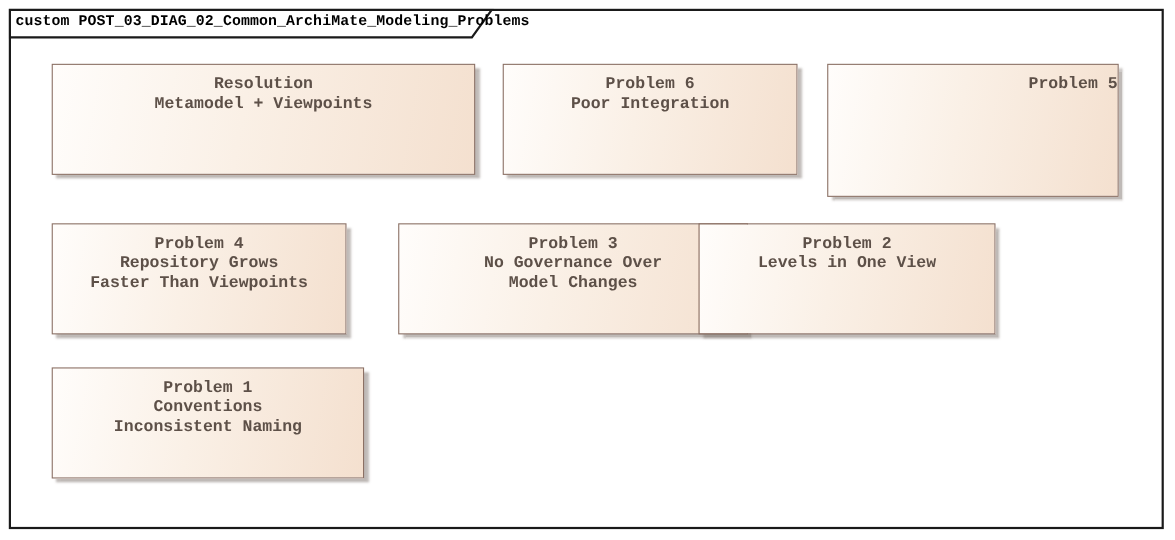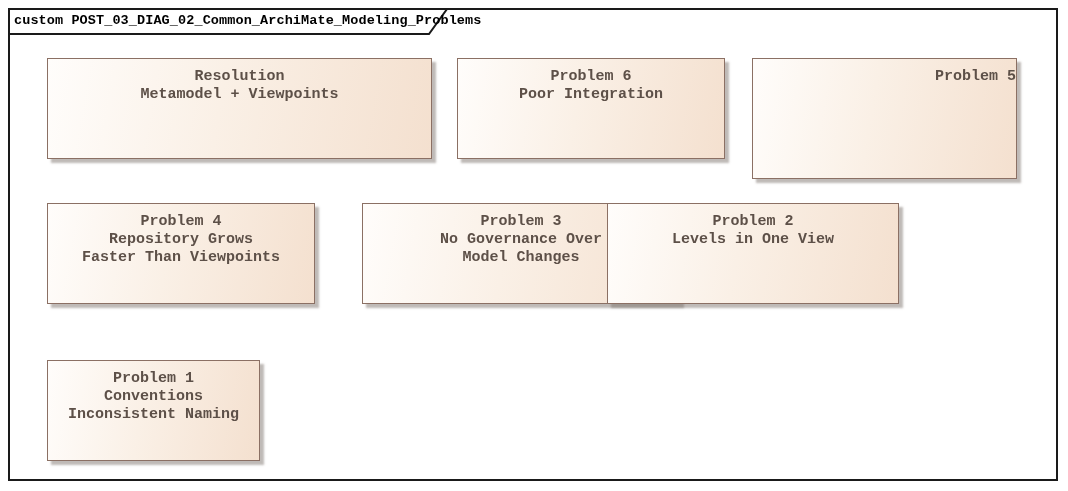--- a/index.html
+++ b/index.html
@@ -48,22 +48,22 @@
     line-height: 18px;
   }
   .node .line { white-space: nowrap; }
 
   
   #node-resolution { left: 47px;  top: 58px;  width: 385px; height: 101px; }
   #node-problem-6  { left: 457px; top: 58px;  width: 268px; height: 101px; text-align: center; }
   #node-problem-5  { left: 752px; top: 58px;  width: 265px; height: 121px; text-align: right; }
   #node-problem-4  { left: 47px;  top: 203px; width: 268px; height: 101px; }
   #node-problem-3  { left: 342px; top: 203px; width: 318px; height: 101px; margin-left: 20px; }
-  #node-problem-2  { left: 607px; top: 203px; width: 292px; height: 101px; }
-  #node-problem-1  { left: 47px;  top: 360px; width: 213px; height: 101px; }
+  #node-problem-2  { left: 635px; top: 203px; width: 270px; height: 101px; }
+  #node-problem-1  { left: 47px;  top: 334px; width: 284px; height: 101px; }
 </style>
 </head>
 <body>
 
 <div id="canvas">
 
   <div id="frame"></div>
 
   <svg id="frame-tab-svg" width="442" height="28">
     <path d="M1,1 H439 L421,26 H1 Z" fill="#ffffff" stroke="#1a1a1a" stroke-width="2"></path>

